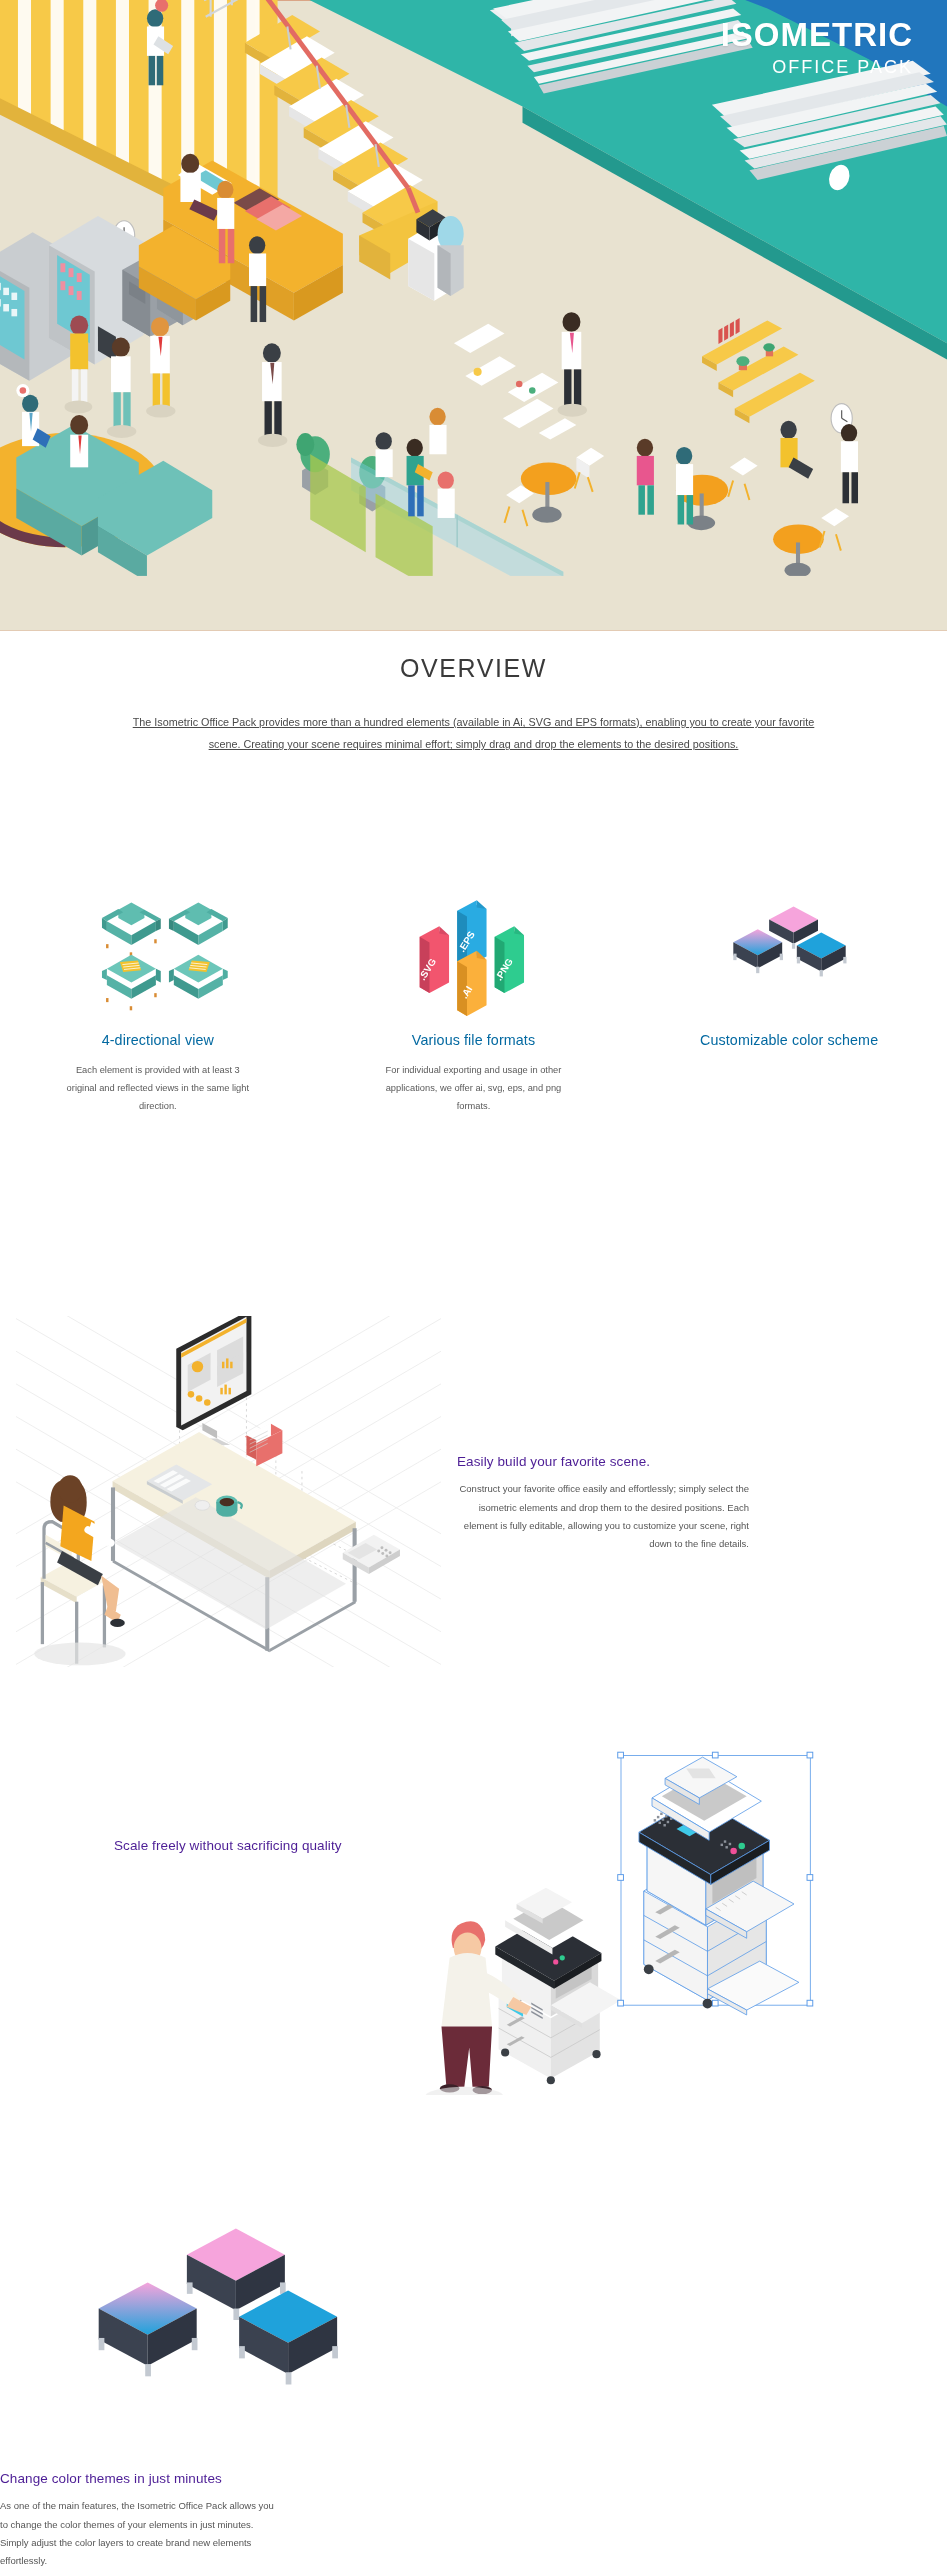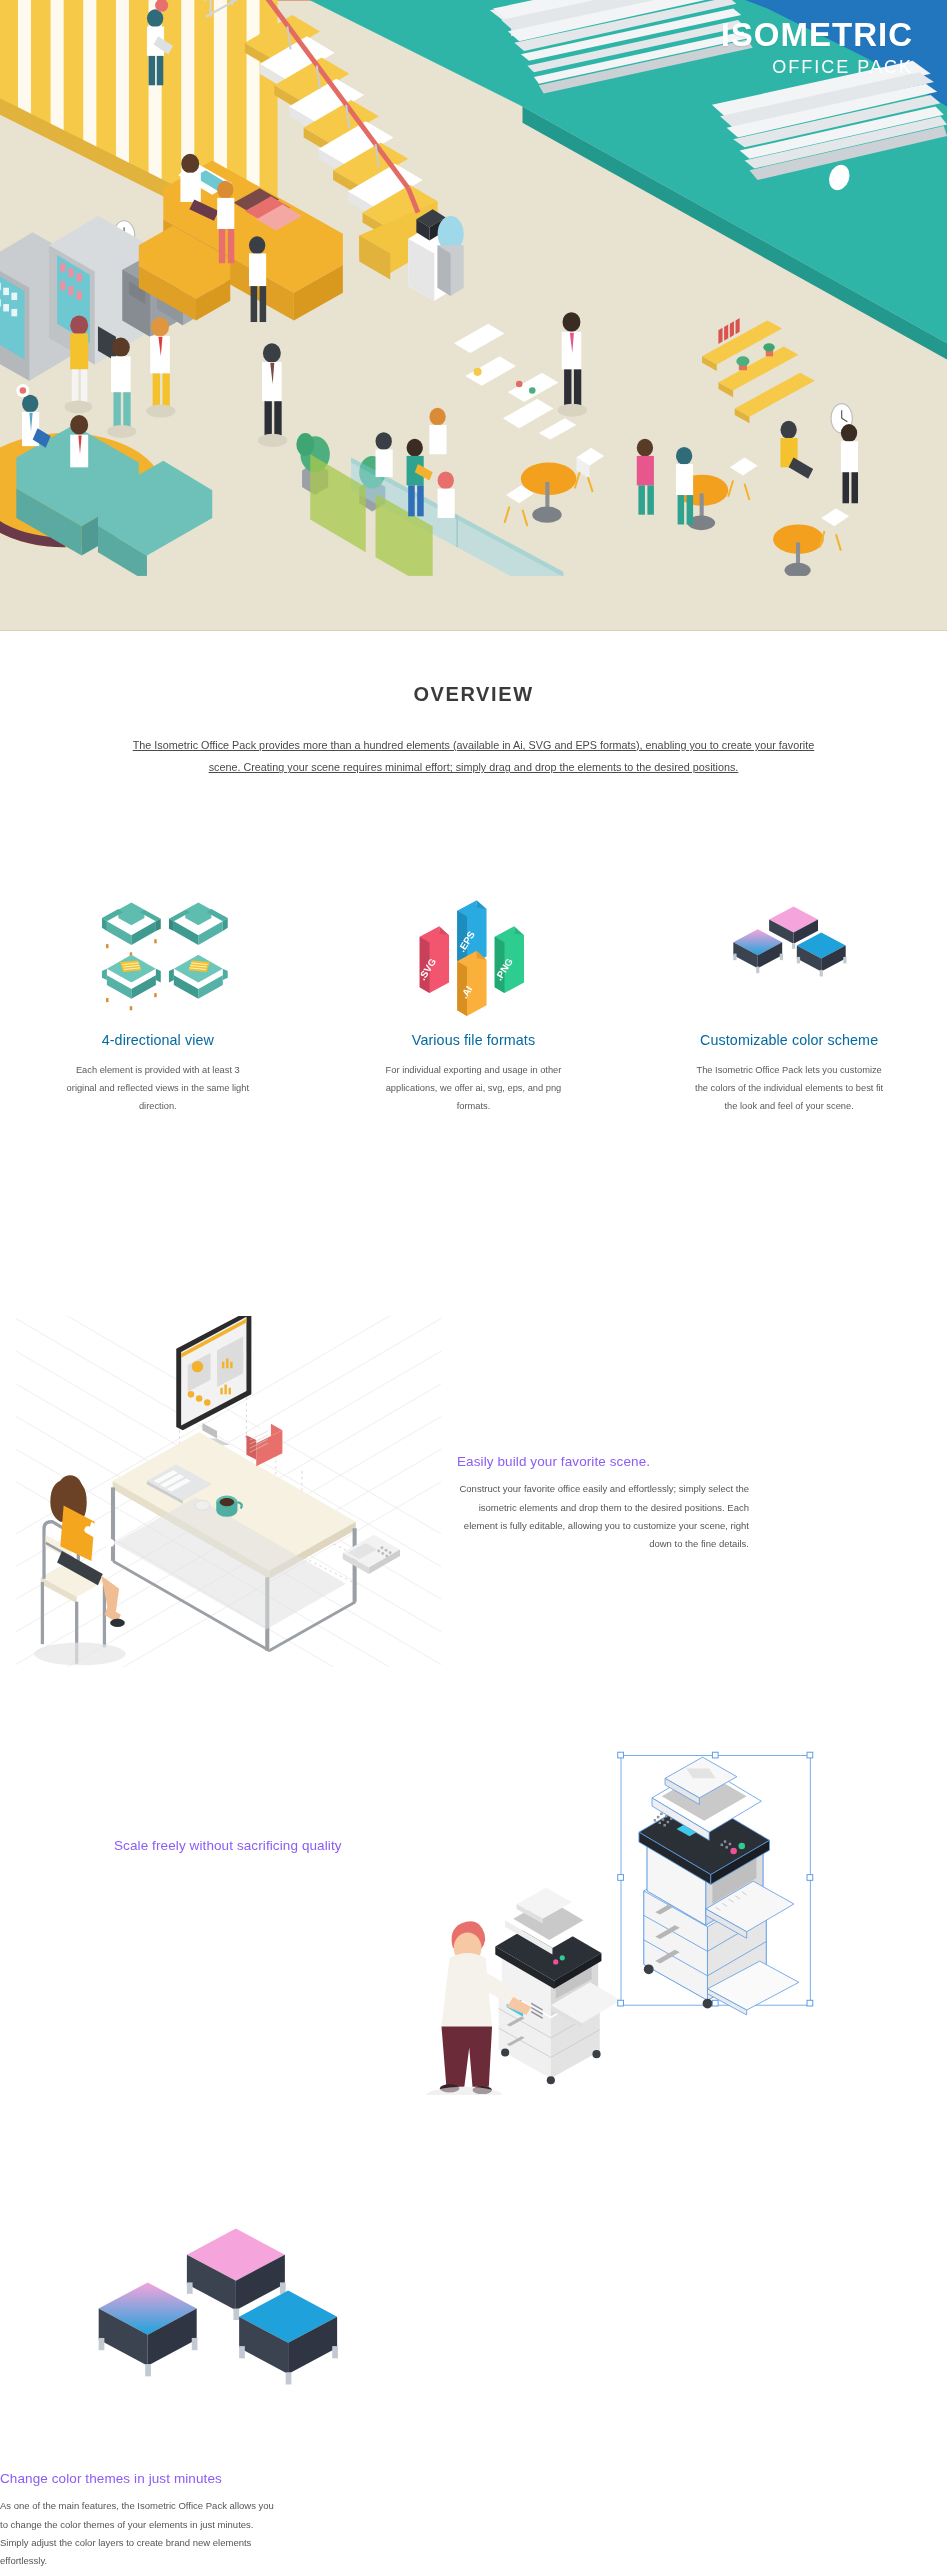--- a/index.html
+++ b/index.html
@@ -19,39 +19,39 @@
   }
   .hero-title {
     font-size:33px; font-weight:bold; letter-spacing:1px;
     text-shadow:0 0.8px 1.6px rgba(0,0,0,.08);
   }
   .hero-sub { font-size:18px; font-weight:400; letter-spacing:2px; margin-top:7.4px; }
 
   
   .overview { position:absolute; left:0; top:631px; width:947px; text-align:center; }
   .overview h2 {
-    font-size:20px; font-weight:700; letter-spacing:1.6px; color:#3a3a3a;
-    margin-top:52px;
+    font-size:25px; font-weight:400; letter-spacing:1.6px; color:#3a3a3a;
+    margin-top:23px;
   }
   .overview p {
     width:686px; margin:28px auto 0; font-size:10.8px; line-height:2.08;
     color:#4a4a4a; font-weight:400;text-decoration:underline;
   }
 
   
   .features { position:absolute; left:0; top:886px; width:947px; display:flex; }
   .feature { width:33.333%; text-align:center; padding:0 21px; }
   .feature-art { height:131px; display:flex; align-items:center; justify-content:center; }
   .feature h3 { font-size:14.3px; font-weight:400; color:#0369a1; margin-top:14.7px; letter-spacing:0.1px; }
   .feature p { font-size:9.3px; line-height:1.95; color:#5a5a5a; margin-top:13px; width:193px; margin-left:auto; margin-right:auto; }
 
   
   .split { position:absolute; left:0; width:947px; display:flex; align-items:flex-start; }
   .split .art { display:flex; align-items:center; justify-content:center; }
-  .split .copy h3 { font-size:13.5px; font-weight:400; color:#8b5cf6; letter-spacing:0.1px; }
+  .split .copy h3 { font-size:13.5px; font-weight:400; color:#4c1d95; letter-spacing:0.1px; }
   .split .copy p { font-size:9.5px; line-height:1.92; color:#555; margin-top:11.4px; }
 
   .sec-desk { top:1307px; }
   .sec-desk .art { width:457px; height:368px; }
   .sec-desk .copy { width:343px; padding-top:147px; }
   .sec-desk .copy p { width:292px;text-align:right; }
 
   .sec-printer { top:1740px; }
   .sec-printer .copy { width:408px; padding-left:114px; padding-top:98px; }
   .sec-printer .copy p { width:282px; }
@@ -660,21 +660,20 @@
           <polygon points="104,62 134,46 164,62 134,78" fill="#1FA2DB"></polygon>
           <polygon points="104,62 134,78 134,94 104,78" fill="#3B4250"></polygon>
           <polygon points="134,78 164,62 164,78 134,94" fill="#2F3542"></polygon>
           <rect x="104" y="76" width="4" height="8" fill="#C3C9D1"></rect>
           <rect x="132" y="92" width="4" height="8" fill="#C3C9D1"></rect>
           <rect x="161" y="76" width="4" height="8" fill="#C3C9D1"></rect>
         </g>
       </svg>
     </div>
     <h3>Customizable color scheme</h3>
-    <p>The Isometric Office Pack lets you customize the colors of the individual elements to best fit the look and feel of your scene.</p>
   </div>
 </section>
 
 <section class="split sec-desk">
   <div class="art">
     <svg width="425" height="351" viewBox="0 0 520 430">
 
       <g stroke="#EAEAEA" stroke-width="1">
         <g>
           <line x1="-40" y1="60" x2="560" y2="410"></line>

